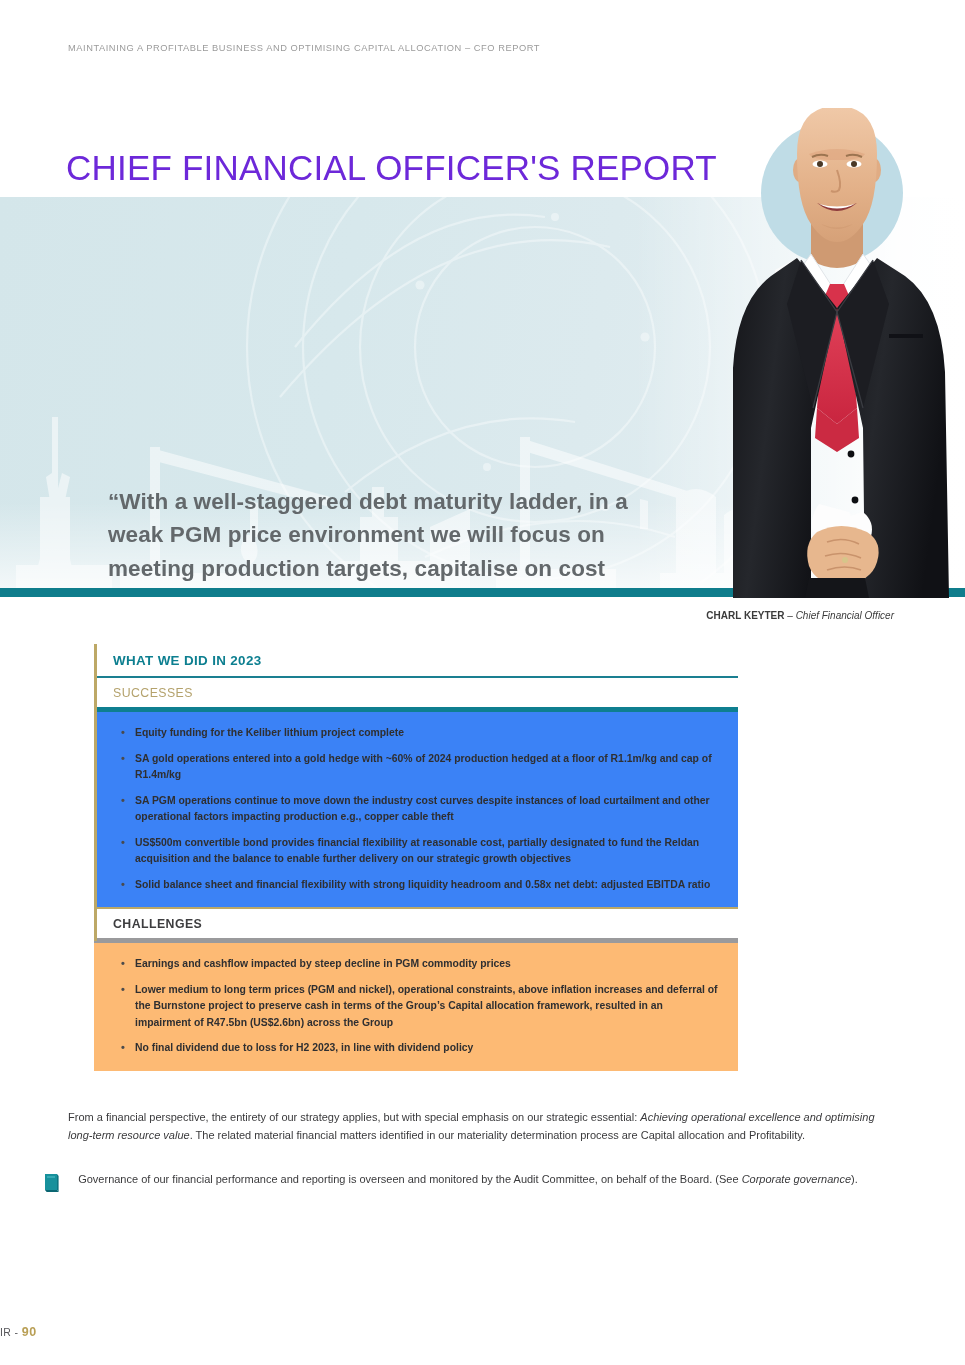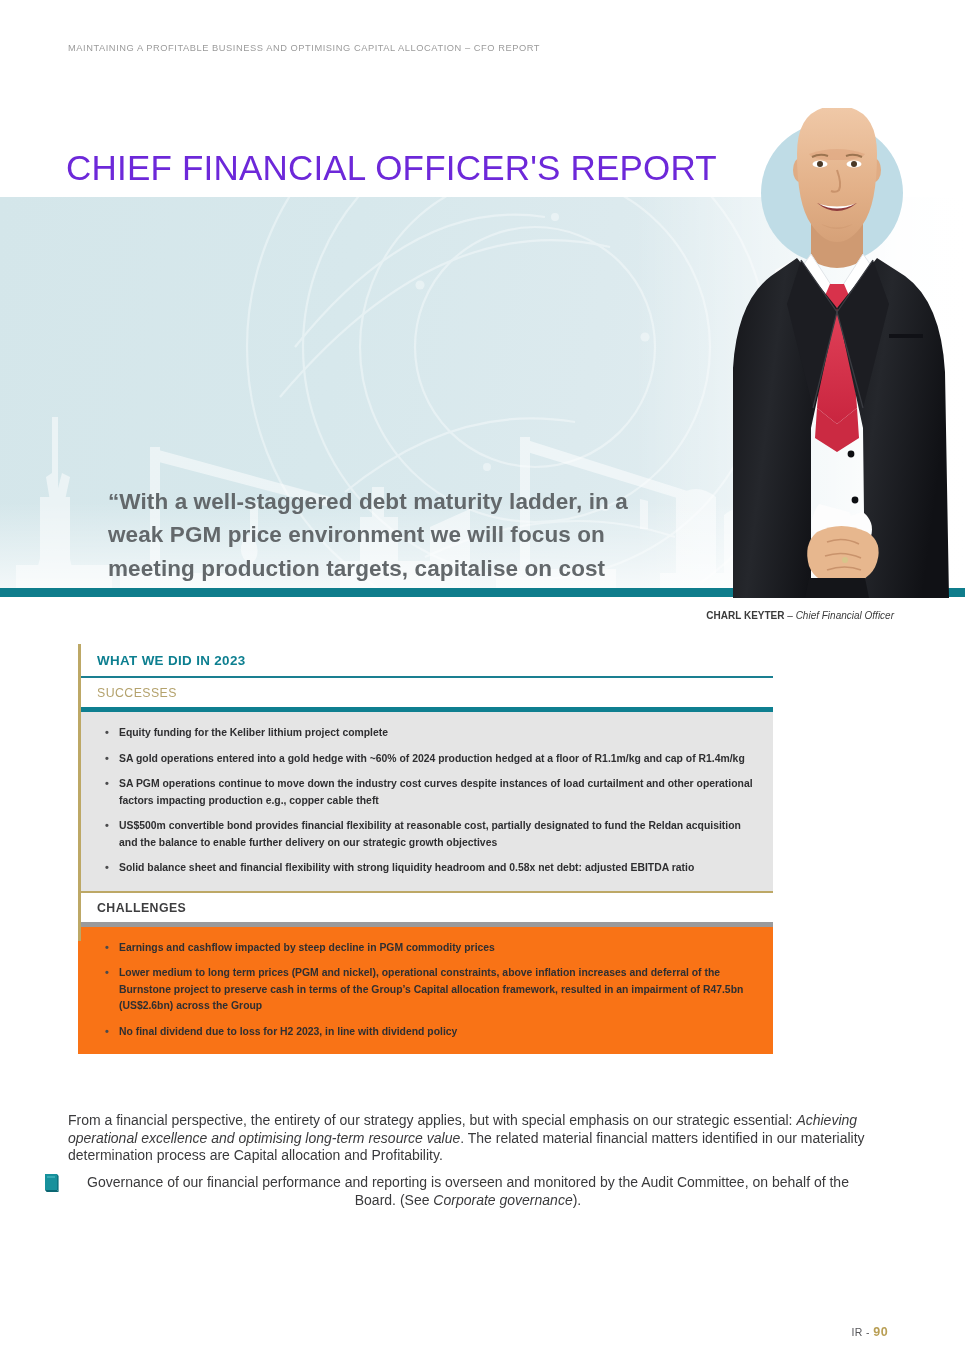--- a/index.html
+++ b/index.html
@@ -137,23 +137,23 @@
     font-size: 10px;
     color: #3b3b3b;
     white-space: nowrap;
   }
   .attribution .name { font-weight: bold; }
   .attribution .role { font-style: italic; }
 
   
   .panel {
     position: absolute;
-    left: 78px;
+    left: 94px;
     top: 644px;
-    width: 695px;
+    width: 644px;
   }
   .panel-rail {
     position: absolute;
     left: 0;
     top: 0;
     width: 2.5px;
     height: 297px;
     background: #bda866;
   }
 
@@ -189,22 +189,22 @@
     font-size: 12.3px;
     letter-spacing: 0.45px;
     font-weight: normal;
   }
   .sub-head.successes { color: #b4a26c; font-weight: normal; }
   .sub-head.challenges { color: #3d3d3f; font-weight: bold; }
 
   .body-box {
     padding: 13px 20px 14px 21px;
   }
-  .body-box.successes { background: #e5e5e5; }
-  .body-box.challenges { background: #f97316; }
+  .body-box.successes { background: #3b82f6; }
+  .body-box.challenges { background: #fdba74; }
 
   ul.bullets {
     list-style: none;
     margin: 0;
     padding: 0;
   }
   ul.bullets li {
     position: relative;
     padding-left: 20px;
     margin-bottom: 9px;
@@ -221,21 +221,21 @@
     top: -1px;
     font-size: 11px;
     color: #4a4a4c;
   }
 
   
   .para {
     position: absolute;
     left: 68px;
     width: 830px;
-    font-size: 14px;
+    font-size: 11px;
     line-height: 17.6px;
     color: #3a3a3c;
   }
   .para em { font-style: italic; }
   .para-1 { top: 1098px; }
   .para-2 { top: 1160px; width: 800px; text-align: center; }
 
   .book-icon {
     position: absolute;
     left: 44px;
@@ -243,21 +243,21 @@
     width: 15px;
     height: 20px;
   }
 
   
   .footer {
     position: absolute;
     left: 0;
     top: 1325px;
     width: 888px;
-    text-align: right;
+    text-align: left;
     font-size: 10.5px;
     color: #56565a;
     letter-spacing: 0.4px;
   }
   .footer .pg {
     color: #b99f55;
     font-weight: bold;
     font-size: 12.5px;
   }
 </style>

